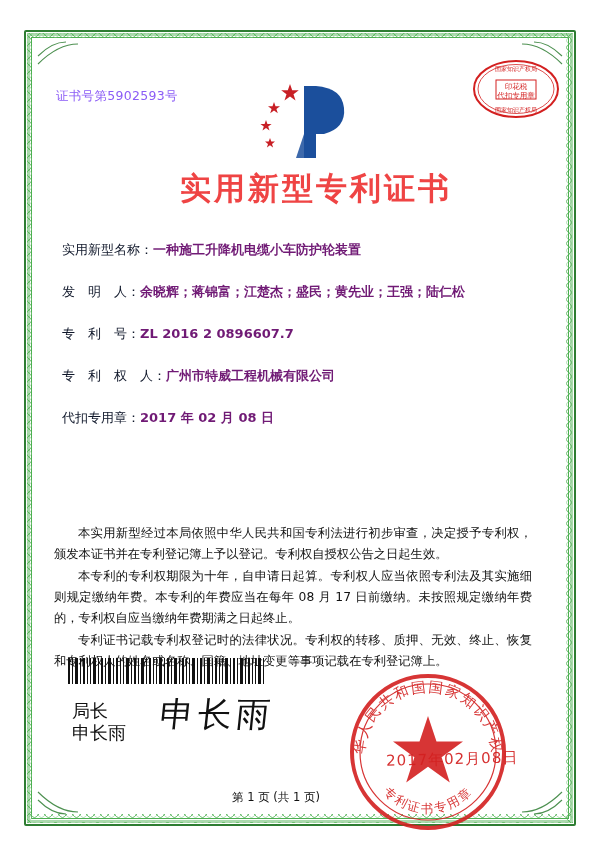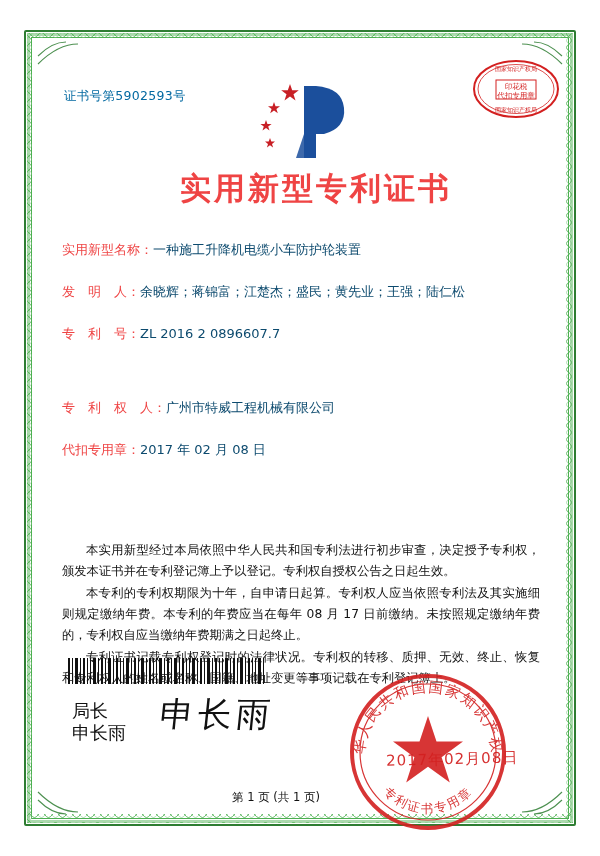--- a/index.html
+++ b/index.html
@@ -54,24 +54,23 @@
     pointer-events: none;
     opacity: .85;
   }
 
   
   .cert-no {
     position: absolute;
     left: 56px; top: 88px;
     font-size: 12.5px;
     letter-spacing: .3px;
-    color: #0369a1;
+    color: #8b5cf6;
     font-family: "DejaVu Sans", sans-serif;
     white-space: nowrap;
-    margin-left: 8px;
   }
 
   
   .logo {
     position: absolute;
     left: 248px; top: 78px;
     width: 104px; height: 86px;
   }
 
   
@@ -102,38 +101,38 @@
   }
   .field-row {
     font-size: 13px;
     line-height: 20px;
     margin-bottom: 22px;
     color: #111;
     white-space: nowrap;
   }
   .field-label {
     display: inline-block;
-    color: #ef4444;
-  }
-  .field-label.wide { letter-spacing: 0; margin-top: 32px; }
+    color: #0f172a;
+  }
+  .field-label.wide { letter-spacing: 0; }
   .field-value {
     display: inline;
-    color: #0c4a6e;
+    color: #701a75;
+    font-weight: bold;
   }
 
   
   .body-text {
     position: absolute;
-    left: 62px; top: 523px;
+    left: 54px; top: 523px;
     width: 478px;
     font-size: 12.3px;
     line-height: 21px;
     color: #111;
     text-align: justify;
-    margin-top: 17px;
   }
   .body-text p {
     margin: 0 0 1px 0;
     text-indent: 24px;
   }
 
   
   .barcode {
     position: absolute;
     left: 68px; top: 658px;

